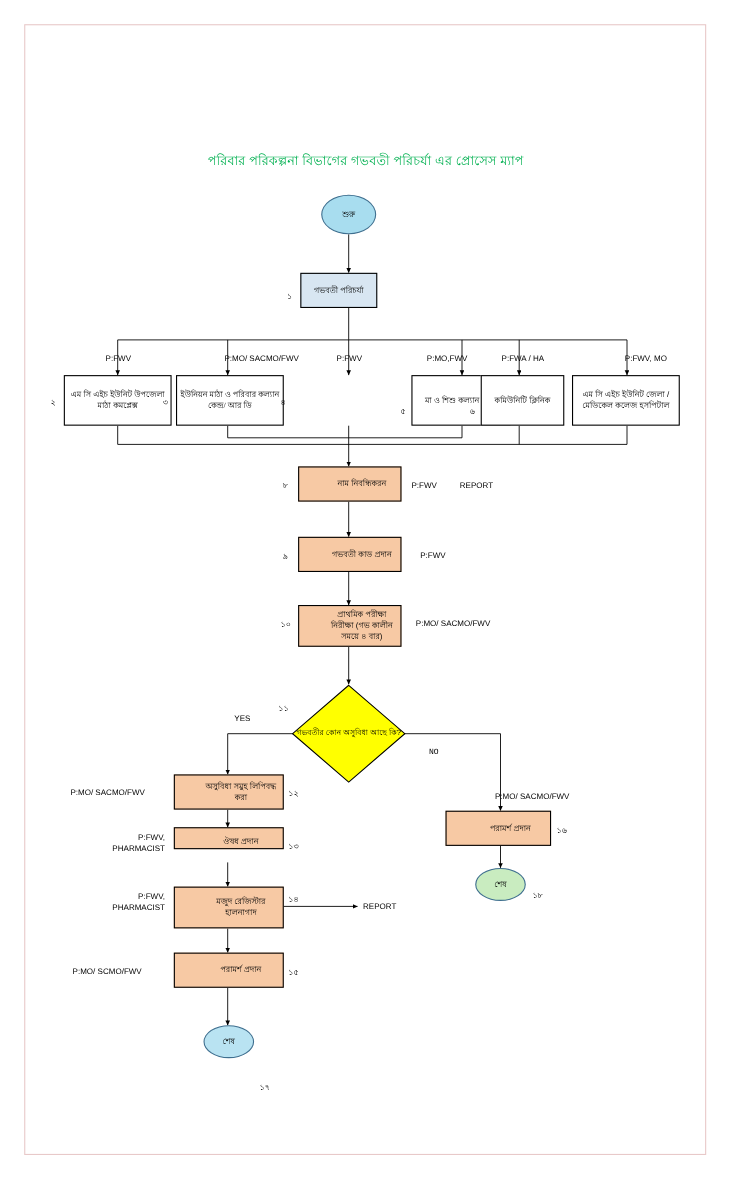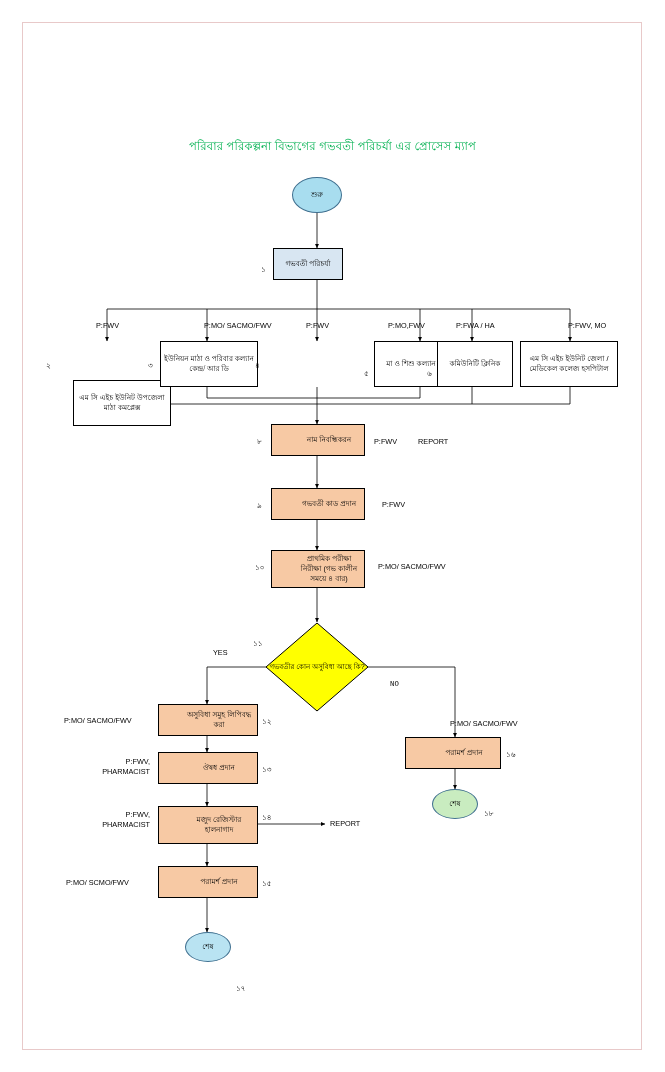--- a/index.html
+++ b/index.html
@@ -198,21 +198,21 @@
 
   <div class="terminator term-start" style="left:292px; top:177px; width:50px; height:36px;">
     <span>শুরু</span>
   </div>
 
   <div class="node box-blue" style="left:273px; top:248px; width:70px; height:32px;">
     <span>গভবতী পরিচর্যা</span>
   </div>
   <div class="num" style="left:261px; top:264px;">১</div>
 
-  <div class="node proc-box" style="left:73px; top:341px; width:98px; height:46px;margin-top:39px;">
+  <div class="node proc-box" style="left:58px; top:341px; width:98px; height:46px;">
     <span>এম সি এইচ ইউনিট উপজেলা মাঠা কমপ্লেক্স</span>
   </div>
   <div class="num" style="left:46px; top:360px;">২</div>
   <div class="lbl" style="left:96px; top:321px;">P:FWV</div>
 
   <div class="node proc-box" style="left:160px; top:341px; width:98px; height:46px;font-family:Liberation Serif, serif;">
     <span>ইউনিয়ন মাঠা ও পরিবার কল্যান কেন্দ্র/ আর ডি</span>
   </div>
   <div class="num" style="left:148px; top:360px;">৩</div>
   <div class="lbl" style="left:204px; top:321px;">P:MO/ SACMO/FWV</div>
@@ -265,21 +265,21 @@
   <div class="num" style="left:253px; top:638px;">১১</div>
   <div class="lbl" style="left:213px; top:648px;">YES</div>
   <div class="lbl" style="left:390px; top:680px;font-family:Liberation Mono, monospace;">NO</div>
 
   <div class="node proc" style="left:158px; top:704px; width:100px; height:32px;">
     <span>অসুবিধা সমুহ লিপিবদ্ধ করা</span>
   </div>
   <div class="num" style="left:262px; top:716px;">১২</div>
   <div class="lbl" style="left:64px; top:716px;">P:MO/ SACMO/FWV</div>
 
-  <div class="node proc" style="left:158px; top:752px; width:100px; height:32px;">
+  <div class="node proc" style="left:158px; top:752px; width:100px; height:20px;align-items:flex-end;">
     <span>ঔষধ প্রদান</span>
   </div>
   <div class="num" style="left:262px; top:764px;">১৩</div>
   <div class="lbl-multi" style="left:78px; top:757px; width:72px;">P:FWV, PHARMACIST</div>
 
   <div class="node proc" style="left:158px; top:806px; width:100px; height:38px;">
     <span>মজুদ রেজিস্টার হালনাগাদ</span>
   </div>
   <div class="num" style="left:262px; top:812px;">১৪</div>
   <div class="lbl-multi" style="left:78px; top:810px; width:72px;">P:FWV, PHARMACIST</div>

